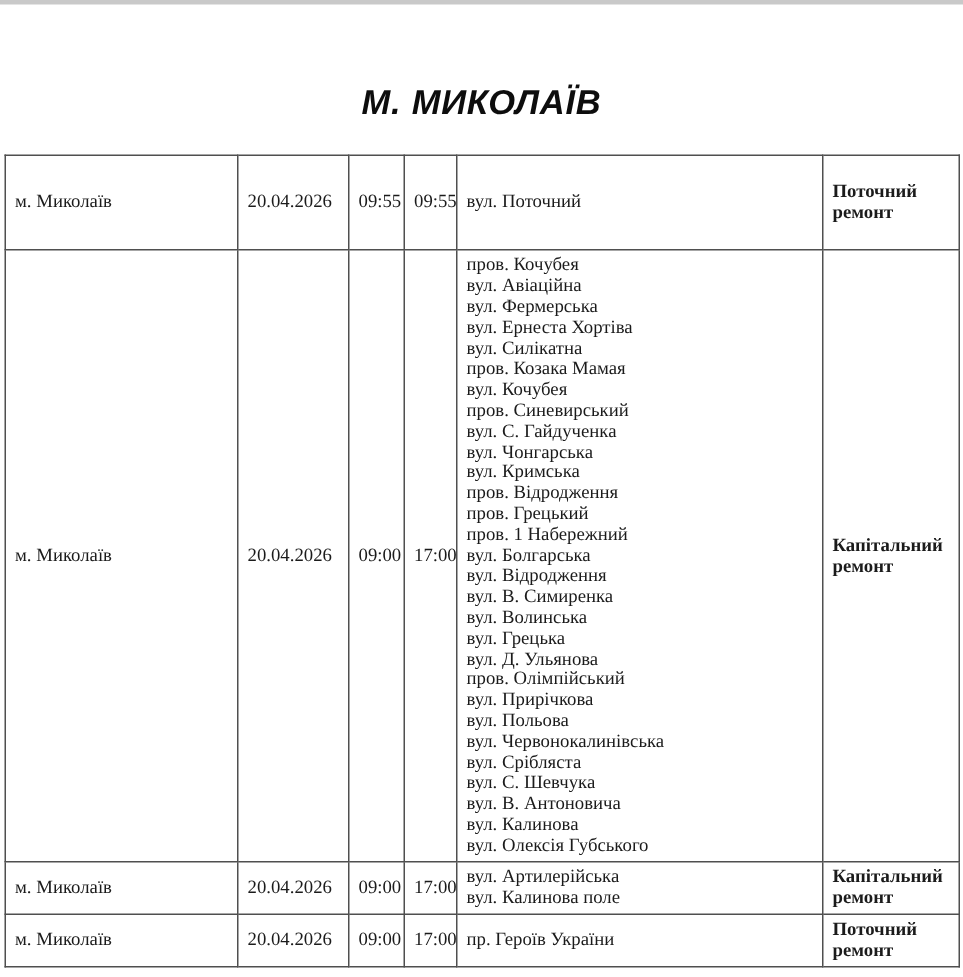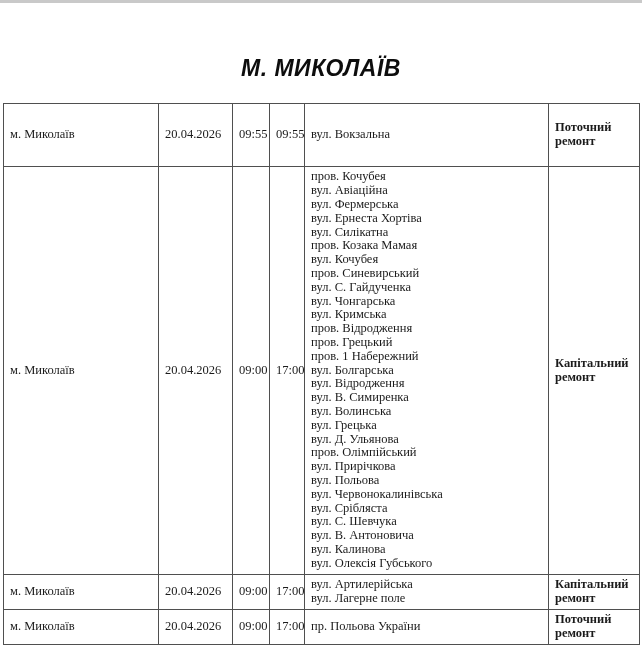--- a/index.html
+++ b/index.html
@@ -67,21 +67,21 @@
       <col style="width:35px">
       <col style="width:244px">
       <col style="width:91px">
     </colgroup>
     <tbody>
       <tr class="r1">
         <td class="c-loc">м. Миколаїв</td>
         <td class="c-date">20.04.2026</td>
         <td class="c-time">09:55</td>
         <td class="c-time">09:55</td>
-        <td class="c-streets">вул. Вокзальна</td>
+        <td class="c-streets">вул. Поточний</td>
         <td class="c-repair">Поточний ремонт</td>
       </tr>
       <tr class="r2">
         <td class="c-loc">м. Миколаїв</td>
         <td class="c-date">20.04.2026</td>
         <td class="c-time">09:00</td>
         <td class="c-time">17:00</td>
         <td class="c-streets">пров. Кочубея
 вул. Авіаційна
 вул. Фермерська
@@ -112,26 +112,26 @@
 вул. Калинова
 вул. Олексія Губського</td>
         <td class="c-repair">Капітальний ремонт</td>
       </tr>
       <tr class="r3">
         <td class="c-loc">м. Миколаїв</td>
         <td class="c-date">20.04.2026</td>
         <td class="c-time">09:00</td>
         <td class="c-time">17:00</td>
         <td class="c-streets">вул. Артилерійська
-вул. Лагерне поле</td>
+вул. Калинова поле</td>
         <td class="c-repair">Капітальний ремонт</td>
       </tr>
       <tr class="r4">
         <td class="c-loc">м. Миколаїв</td>
         <td class="c-date">20.04.2026</td>
         <td class="c-time">09:00</td>
         <td class="c-time">17:00</td>
-        <td class="c-streets">пр. Польова України</td>
+        <td class="c-streets">пр. Героїв України</td>
         <td class="c-repair">Поточний ремонт</td>
       </tr>
     </tbody>
   </table>
 </div>
 
 </body></html>

